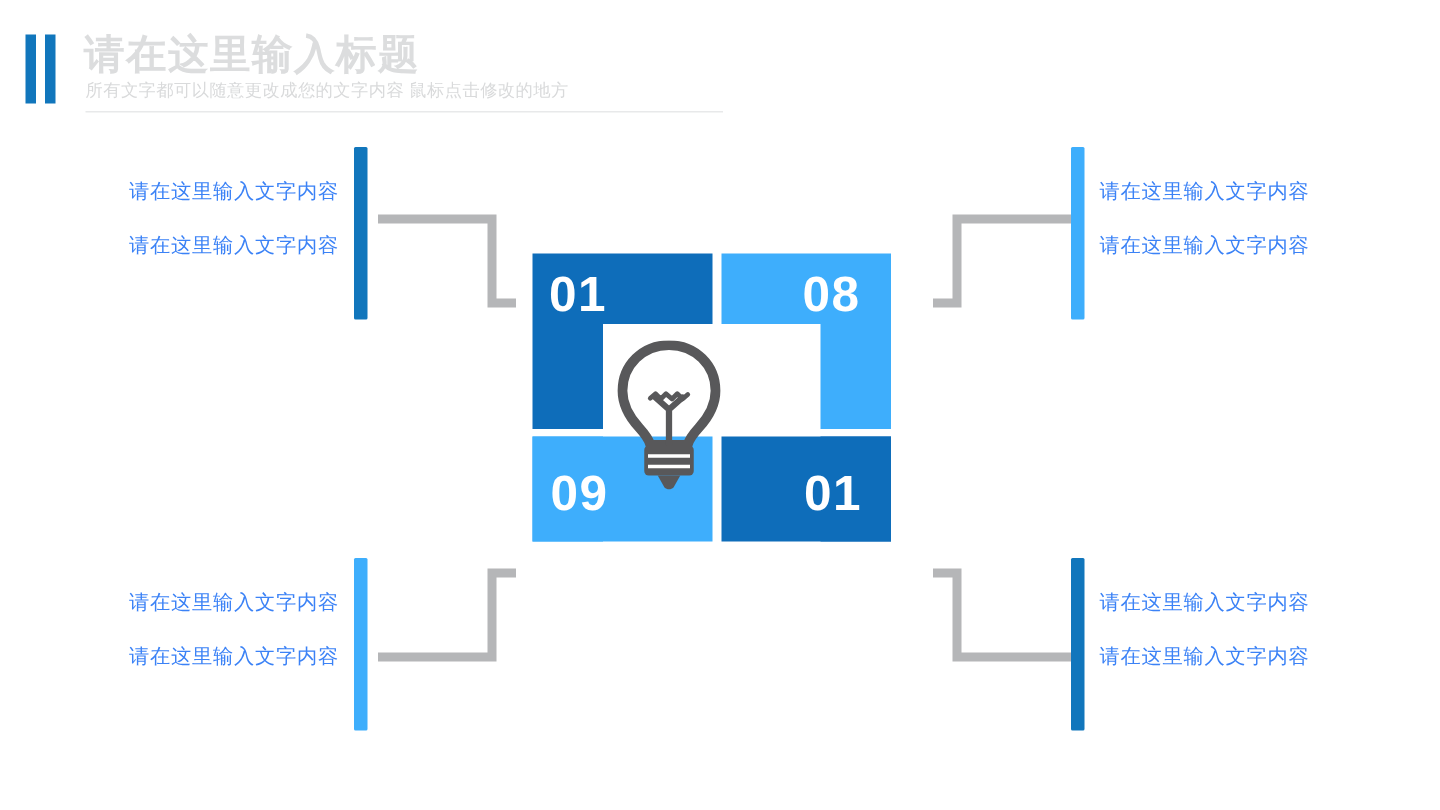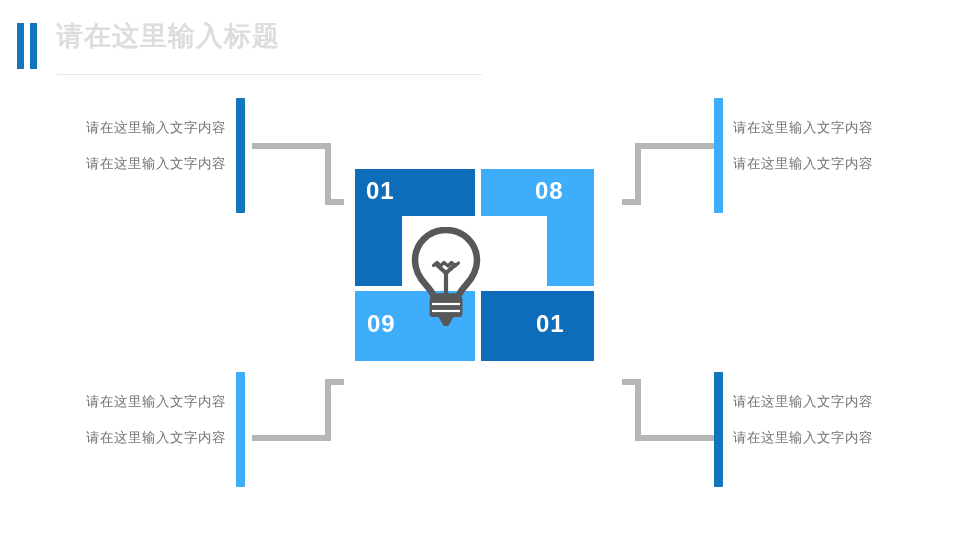--- a/index.html
+++ b/index.html
@@ -93,21 +93,21 @@
   .q3-h { left: 126px; top: 122px; width: 113px; height: 70px; }
   
   .q4-v { left: 0px;   top: 122px; width: 47px;  height: 70px; }
   .q4-h { left: 0px;   top: 122px; width: 120px; height: 70px; }
 
   .q-dark  { background: #0E6DBA; }
   .q-light { background: #3EAEFC; }
 
   .q-num {
     position: absolute;
-    font-size: 24px;
+    font-size: 33px;
     font-weight: bold;
     color: #ffffff;
     letter-spacing: 1px;
     line-height: 1;
   }
   .num01 { left: 11px;  top: 10px; }
   .num02 { left: 180px; top: 10px; }
   .num03 { left: 181px; top: 143px; }
   .num04 { left: 12px;  top: 143px; }
 
@@ -126,21 +126,21 @@
     position: absolute;
     width: 9px;
     border-radius: 1px;
   }
   .entry .lines {
     position: absolute;
     white-space: nowrap;
   }
   .entry .line {
     font-size: 13.5px;
-    color: #737373;
+    color: #3b82f6;
     line-height: 36px;
     letter-spacing: 0.5px;
   }
   .connector {
     position: absolute;
   }
 
   
   #entry1 { left: 0px; top: 88px; }
   #entry1 .vbar   { left: 236px; top: 10px; height: 115px; background:#1176BC; }
@@ -169,20 +169,21 @@
 <body>
 
 <div id="slide">
 
   <div class="header-bars">
     <span class="header-bar b1"></span>
     <span class="header-bar b2"></span>
   </div>
 
   <div class="header-title">请在这里输入标题</div>
+  <div class="header-sub">所有文字都可以随意更改成您的文字内容  鼠标点击修改的地方</div>
   <div class="header-rule"></div>
 
   <div id="pinwheel">
 
     <div>
       <span class="quad q-dark q1-h"></span>
       <span class="quad q-dark q1-v"></span>
       <span class="q-num num01">01</span>
     </div>
 

